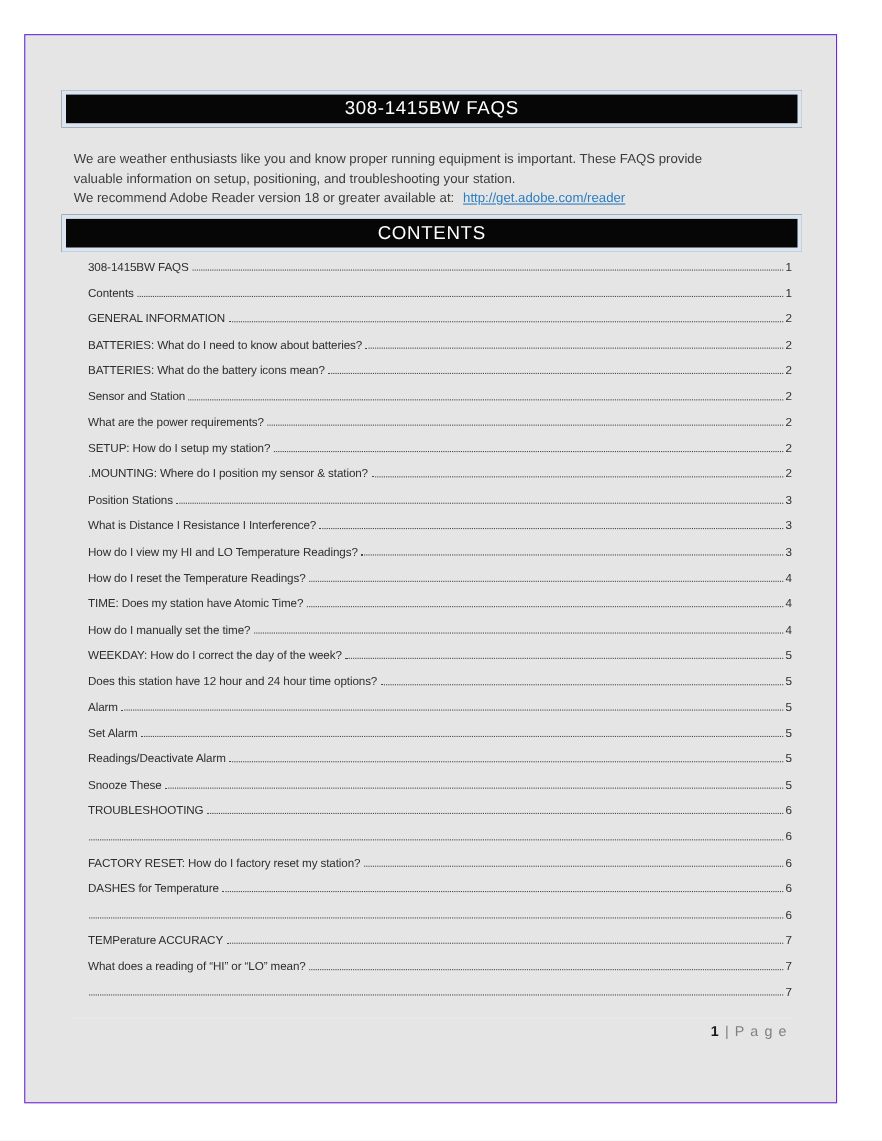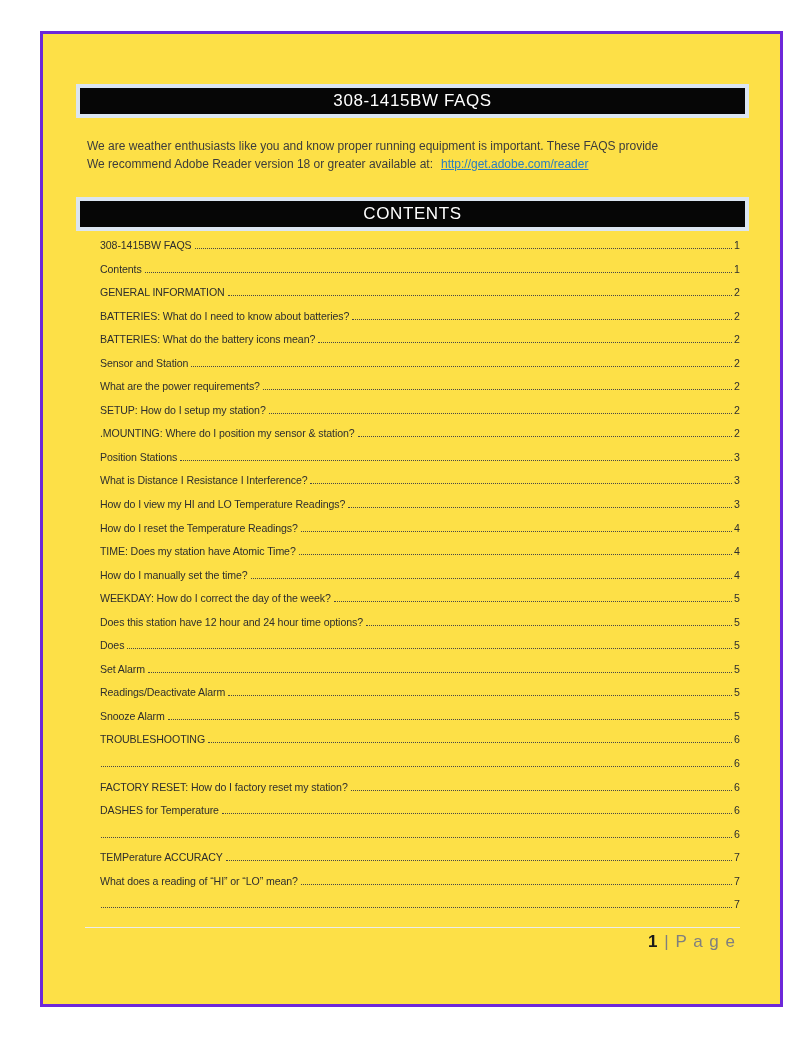--- a/index.html
+++ b/index.html
@@ -2,22 +2,22 @@
 <html><head>
 <meta charset="utf-8">
 <style>
   html,body{margin:0;padding:0;}
   body{
     width:802px;height:1037px;background:#ffffff;position:relative;
     font-family:"Liberation Sans", sans-serif;
     -webkit-font-smoothing:antialiased;
   }
   .page-border{
-    position:absolute;left:40px;top:31px;width:737px;height:970px;
-    border:3px solid #6d28d9;background:#fde047;
+    position:absolute;left:22px;top:31px;width:737px;height:970px;
+    border:1px solid #6d28d9;background:#e5e5e5;
   }
   .banner{
     position:absolute;left:33px;width:665px;height:26px;
     background:#060606;border:4px solid #dbe5f1;
     color:#ffffff;text-align:center;line-height:26px;
     font-size:17px;letter-spacing:0.6px;font-weight:400;
   }
   .banner.title{top:50px;}
   .banner.contents{top:163px;}
   .intro{
@@ -38,36 +38,37 @@
   .toc-dots{
     flex:1;border-bottom:1.6px dotted #474747;margin:0 1px;
     min-width:10px;
   }
   .toc-page{padding-left:1px;}
   .footer-rule{
     position:absolute;left:42px;top:893px;width:655px;height:1px;
     background:#ececec;
   }
   .footer{
-    position:absolute;right:44px;top:898px;font-size:17px;color:#7f7f7f;
+    position:absolute;right:44px;top:898px;font-size:13px;color:#7f7f7f;
     letter-spacing:1px;
   }
   .footer .page-num{color:#1a1a1a;font-weight:bold;}
 </style>
 </head>
 <body>
 
 <div class="page-border">
 
   <div class="banner title">
     <span>308-1415BW FAQS</span>
   </div>
 
   <div class="intro">
     <div class="line">We are weather enthusiasts like you and know proper running equipment is important. These FAQS provide</div>
+    <div class="line">valuable information on setup, positioning, and troubleshooting your station.</div>
     <div class="line"><span>We recommend Adobe Reader version 18 or greater available at:</span><span class="link-gap"></span><a href="#">http://get.adobe.com/reader</a></div>
   </div>
 
   <div class="banner contents">
     <span>CONTENTS</span>
   </div>
 
   <div class="toc">
       <div class="toc-row">
         <span class="toc-label">308-1415BW FAQS</span>
@@ -148,36 +149,36 @@
         <span class="toc-label">WEEKDAY: How do I correct the day of the week?</span>
         <span class="toc-dots"></span>
         <span class="toc-page">5</span>
       </div>
       <div class="toc-row">
         <span class="toc-label">Does this station have 12 hour and 24 hour time options?</span>
         <span class="toc-dots"></span>
         <span class="toc-page">5</span>
       </div>
       <div class="toc-row">
-        <span class="toc-label">Does</span>
+        <span class="toc-label">Alarm</span>
         <span class="toc-dots"></span>
         <span class="toc-page">5</span>
       </div>
       <div class="toc-row">
         <span class="toc-label">Set Alarm</span>
         <span class="toc-dots"></span>
         <span class="toc-page">5</span>
       </div>
       <div class="toc-row">
         <span class="toc-label">Readings/Deactivate Alarm</span>
         <span class="toc-dots"></span>
         <span class="toc-page">5</span>
       </div>
       <div class="toc-row">
-        <span class="toc-label">Snooze Alarm</span>
+        <span class="toc-label">Snooze These</span>
         <span class="toc-dots"></span>
         <span class="toc-page">5</span>
       </div>
       <div class="toc-row">
         <span class="toc-label">TROUBLESHOOTING</span>
         <span class="toc-dots"></span>
         <span class="toc-page">6</span>
       </div>
       <div class="toc-row">
         <span class="toc-dots"></span>

